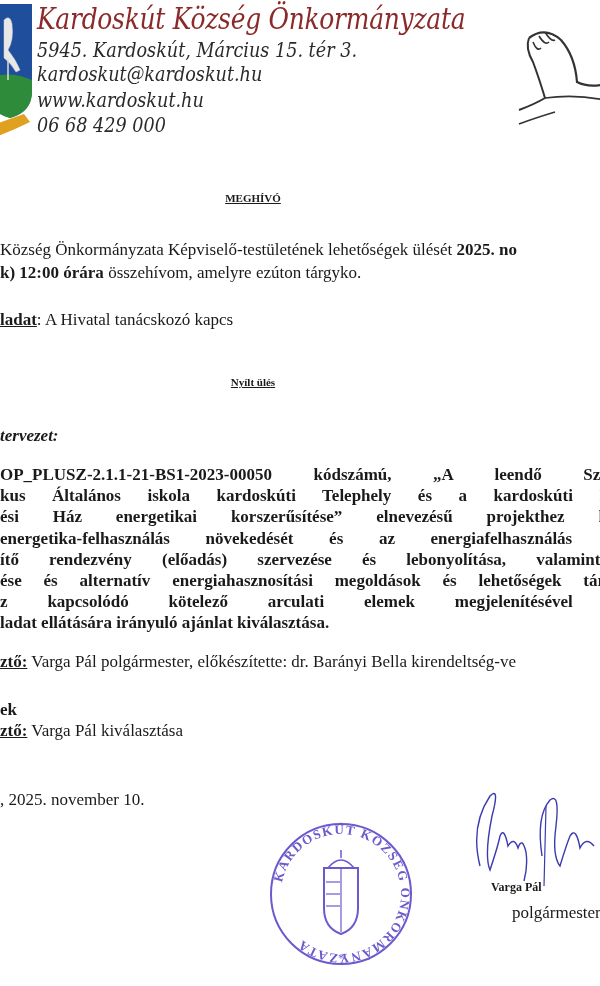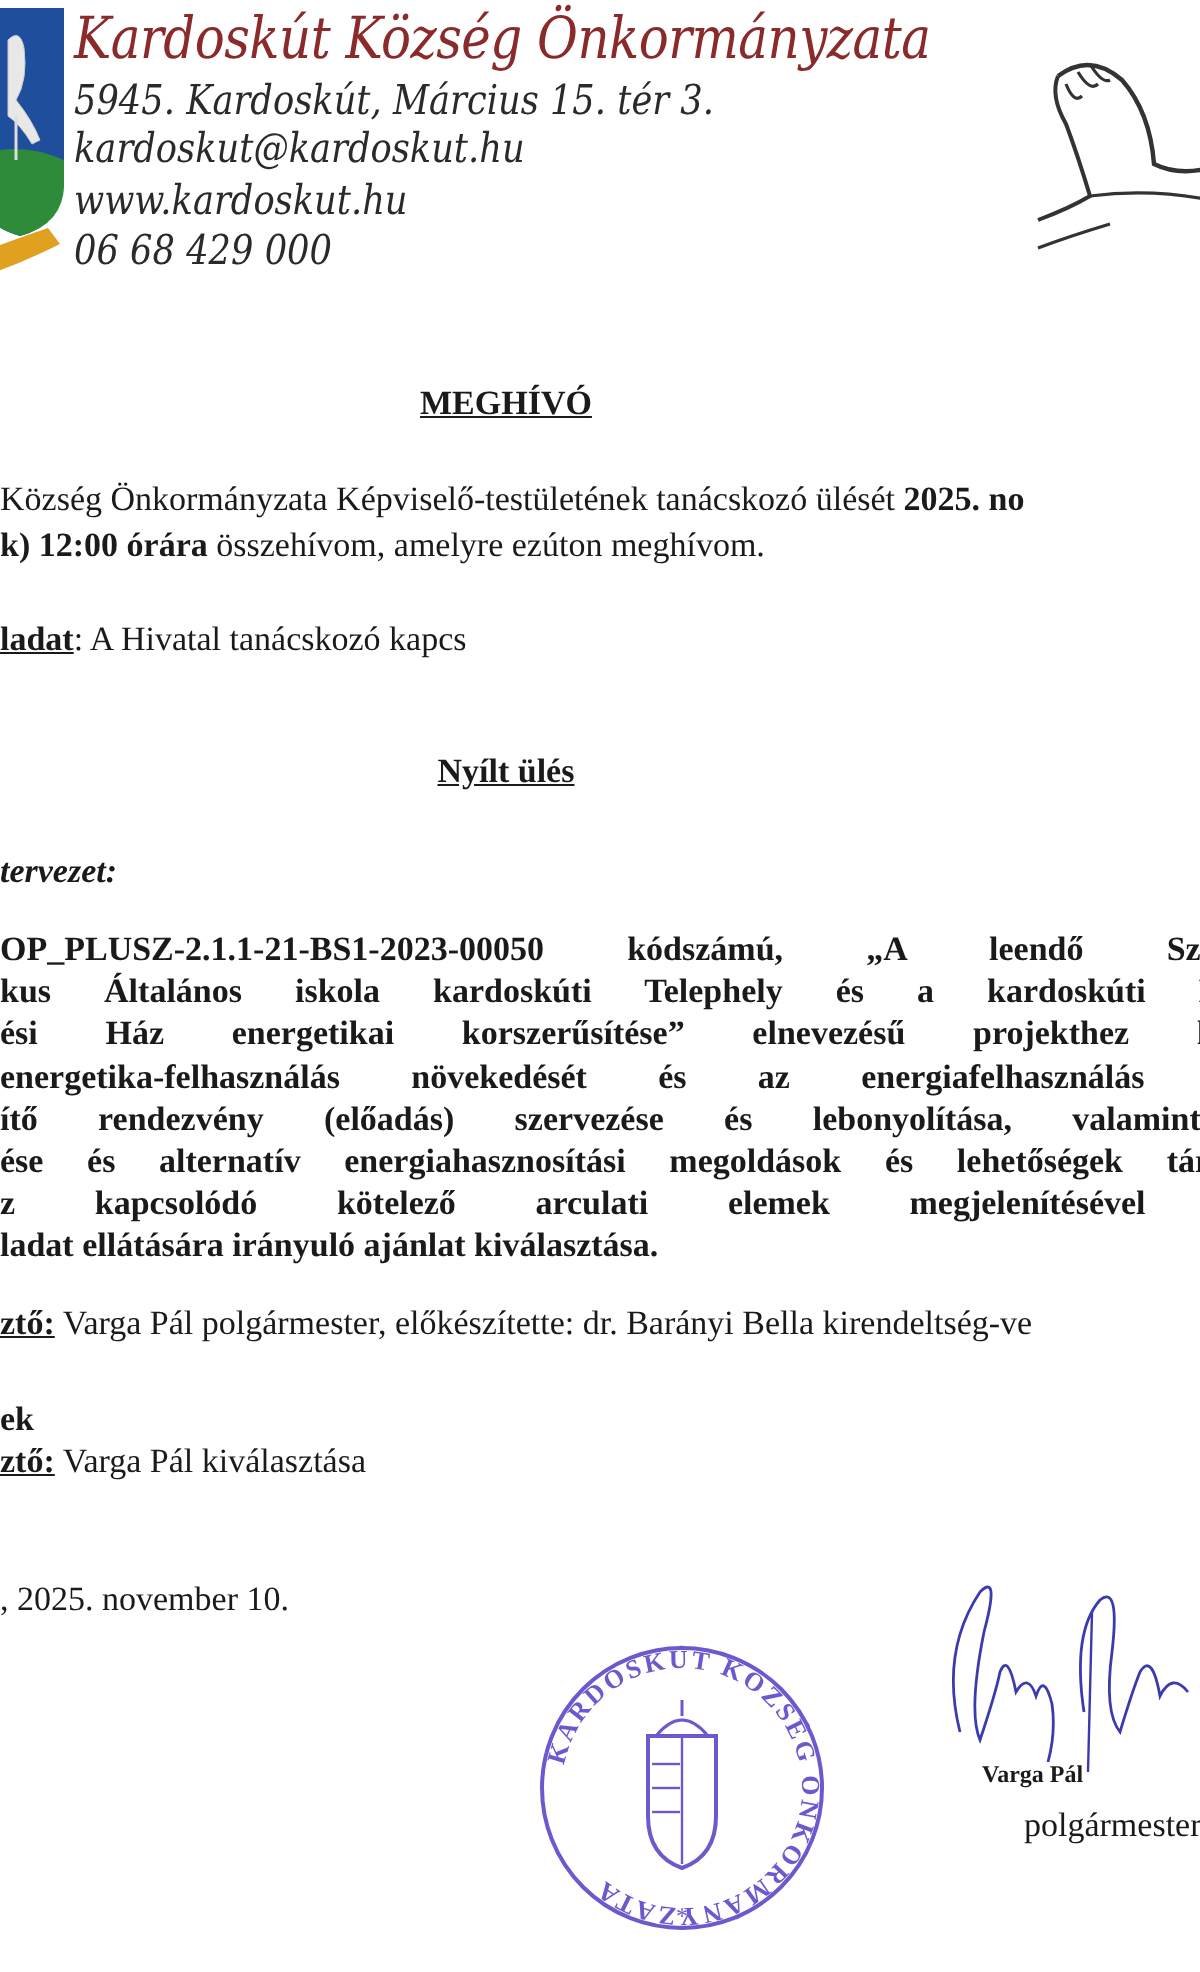--- a/index.html
+++ b/index.html
@@ -18,21 +18,21 @@
     }
     .lh-line {
       left: 37px; font-size: 20.5px; font-style: italic; color: #2a2a2a;
       white-space: nowrap; font-family: "DejaVu Serif", serif;
       transform: scaleX(0.86); transform-origin: left top;
     }
     .stork { left: 515px; top: 18px; width: 100px; height: 120px; }
 
     .center-title {
       width: 506px; left: 0; text-align: center; font-weight: bold;
-      text-decoration: underline; font-size: 17px;
+      text-decoration: underline; font-size: 11px;
     }
     .txt { font-size: 17px; white-space: nowrap; left: 0; }
     .b { font-weight: bold; }
     .u { text-decoration: underline; }
     .bi { font-weight: bold; font-style: italic; }
 
     .agenda { left: 0; width: 640px; font-size: 17px; font-weight: bold; line-height: 21.2px; top: 464px; }
     .agenda .ln { display: block; white-space: nowrap; text-align: justify; text-align-last: justify; width: 640px; }
     .agenda .ln.last { text-align-last: left; }
 
@@ -59,22 +59,22 @@
 <svg class="abs stork" viewBox="0 0 100 120">
   <path d="M14 20 Q30 8 46 22 Q60 38 62 64 Q74 70 90 66" fill="none" stroke="#333" stroke-width="2.2"></path>
   <path d="M18 24 Q22 34 26 30 M24 18 Q30 28 34 24 M30 14 Q36 24 40 22" fill="none" stroke="#333" stroke-width="1.6"></path>
   <path d="M14 20 Q10 30 18 44 Q24 60 30 80 Q20 86 4 92" fill="none" stroke="#333" stroke-width="2"></path>
   <path d="M30 80 Q60 76 90 82" fill="none" stroke="#333" stroke-width="1.6"></path>
   <path d="M4 106 Q20 100 40 94" fill="none" stroke="#333" stroke-width="1.6"></path>
 </svg>
 
 <div class="abs center-title" style="top:192px">MEGHÍVÓ</div>
 
-<div class="abs txt" style="top:240px"><span> Község Önkormányzata Képviselő-testületének tanácskozó ülését </span><span class="b">2025. no</span></div>
-<div class="abs txt" style="top:263px"><span class="b">k) 12:00 órára</span><span> összehívom, amelyre ezúton meghívom.</span></div>
+<div class="abs txt" style="top:240px"><span> Község Önkormányzata Képviselő-testületének lehetőségek ülését </span><span class="b">2025. no</span></div>
+<div class="abs txt" style="top:263px"><span class="b">k) 12:00 órára</span><span> összehívom, amelyre ezúton tárgyko.</span></div>
 
 <div class="abs txt" style="top:310px"><span class="b u">ladat</span><span>: A Hivatal tanácskozó kapcs</span></div>
 
 <div class="abs center-title" style="top:376px">Nyílt ülés</div>
 
 <div class="abs txt bi" style="top:426px">tervezet:</div>
 
 <div class="abs agenda">
   <span class="ln">OP_PLUSZ-2.1.1-21-BS1-2023-00050 kódszámú, „A leendő Székács</span>
   <span class="ln">kus Általános iskola kardoskúti Telephely és a kardoskúti Móra</span>

